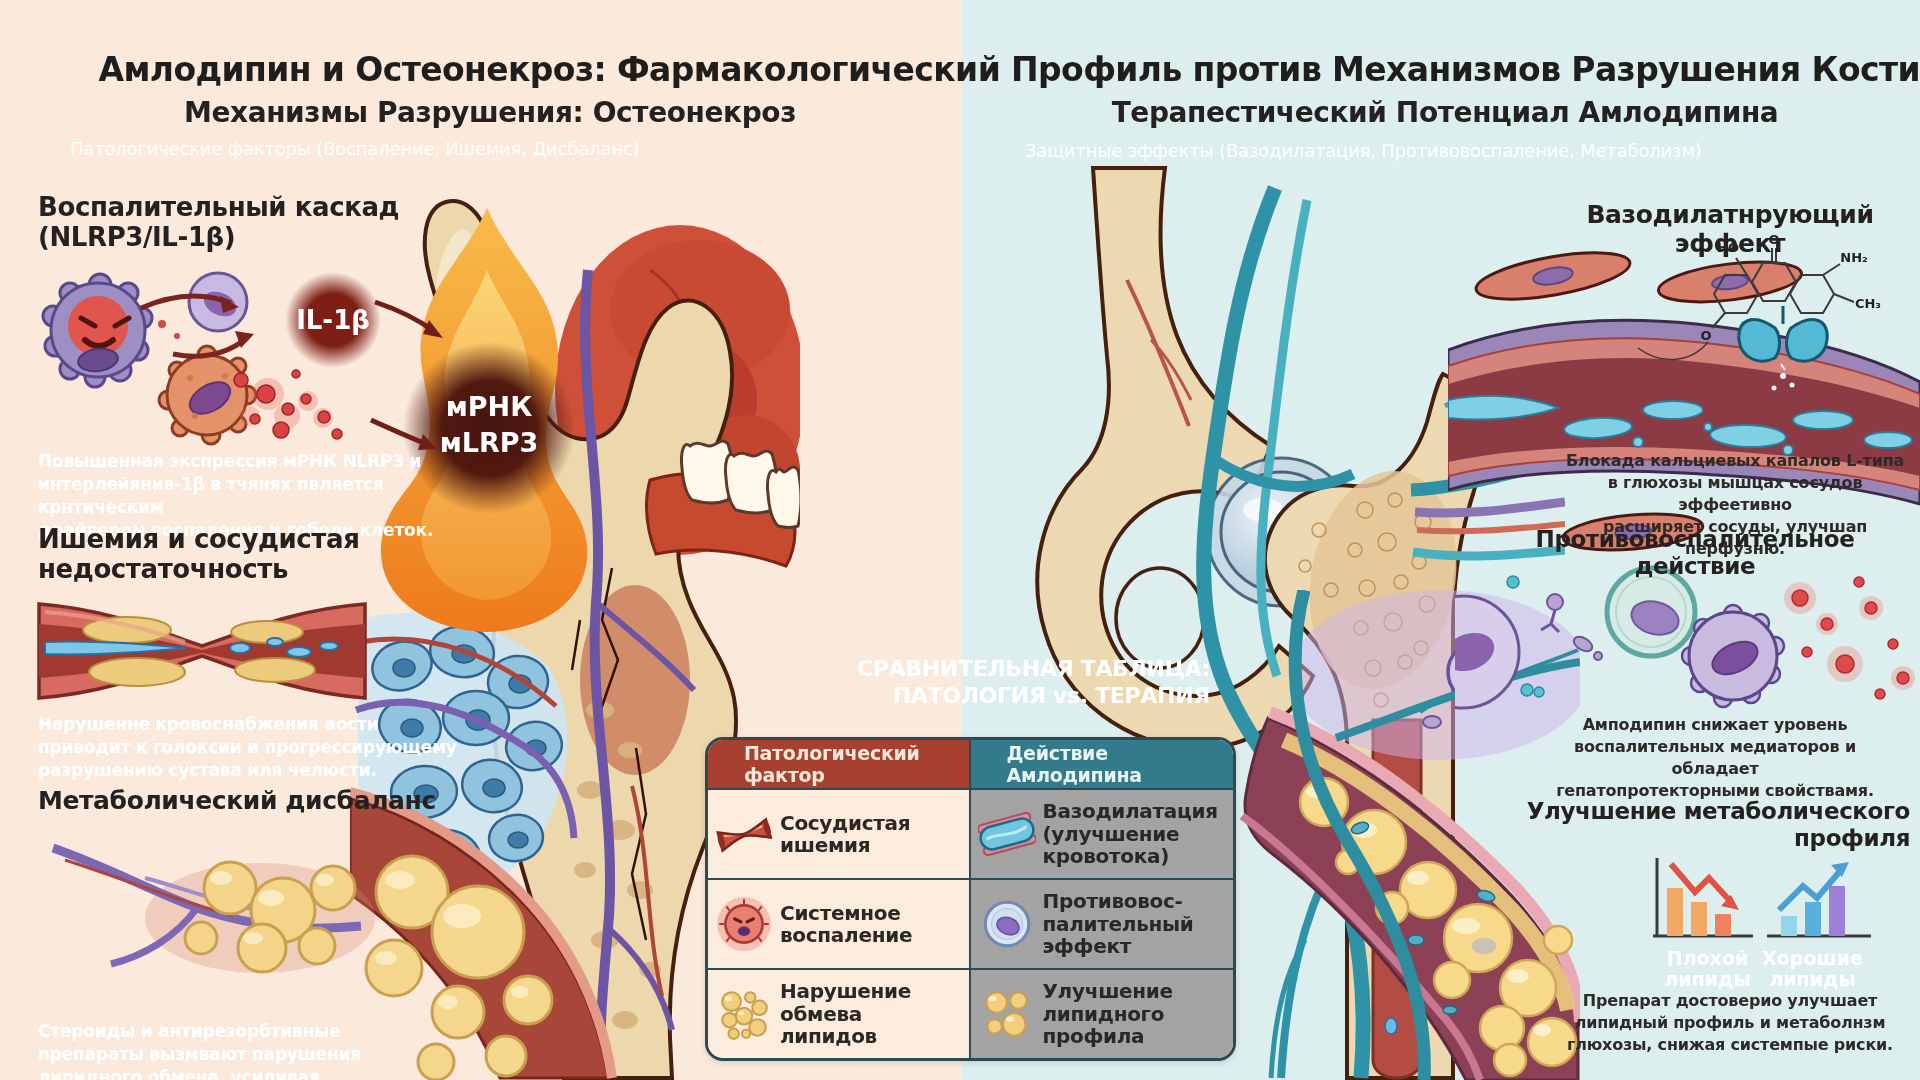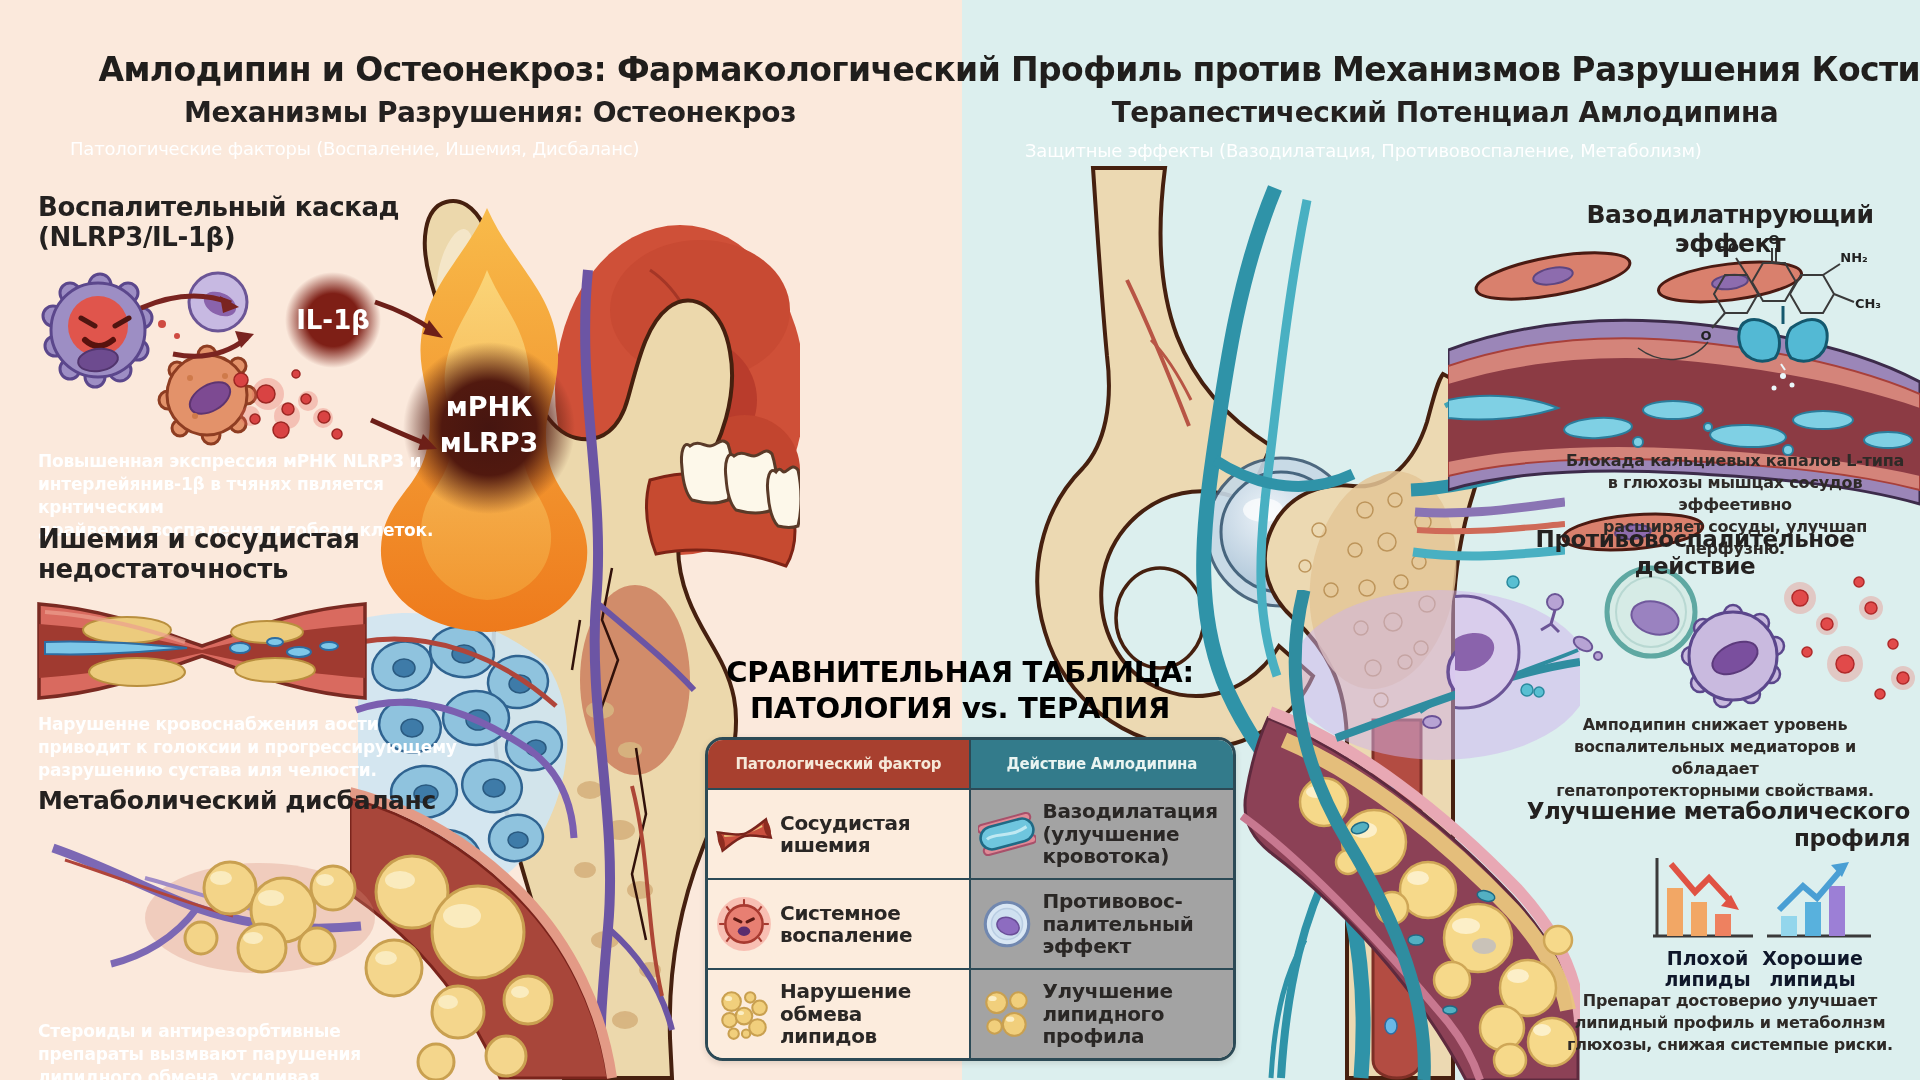--- a/index.html
+++ b/index.html
@@ -10,34 +10,34 @@
   .bgL{left:0;top:0;width:962px;height:1080px;background:#fbe9dc;}
   .bgR{left:962px;top:0;width:958px;height:1080px;background:#dcefee;}
   .title{left:0;top:22px;width:1920px;text-align:right;font-size:33px;font-weight:700;
          letter-spacing:-0.6px;color:#201e1c;margin-top:28px;}
   .colHead{font-size:28px;font-weight:700;text-align:center;letter-spacing:-0.4px;color:#242120;}
   .colSub{font-size:18px;font-weight:400;text-align:left;color:#ffffff;letter-spacing:-0.2px;}
   .lHead{font-size:26px;font-weight:700;line-height:1.16;letter-spacing:-0.4px;color:#242120;}
   .lBody{font-size:17px;font-weight:700;line-height:1.36;letter-spacing:-0.2px;color:#ffffff;}
   .rHead{font-size:24px;font-weight:700;line-height:1.16;letter-spacing:-0.4px;color:#242120;text-align:center;}
   .rBody{font-size:16px;font-weight:700;line-height:1.38;letter-spacing:-0.2px;color:#2e2a27;text-align:center;}
-  .tblTitle{font-size:29px;font-weight:700;line-height:1.24;text-align:center;letter-spacing:-0.3px;color:#000000;}
+  .tblTitle{font-size:22px;font-weight:700;line-height:1.24;text-align:right;letter-spacing:-0.3px;color:#ffffff;}
   .tbl{left:705px;top:737px;width:525px;border:3px solid #2c4a56;border-radius:18px;
        overflow:hidden;z-index:6;background:#fcecdd;box-shadow:0 2px 6px rgba(60,40,30,.15);}
   .tRow{display:flex;}
   .tCell{width:50%;box-sizing:border-box;display:flex;align-items:center;}
-  .thCell{height:48px;justify-content:center;font-size:15px;font-weight:700;letter-spacing:-0.3px;}
+  .thCell{height:48px;justify-content:center;font-size:19px;font-weight:700;letter-spacing:-0.3px;padding-left:36px;}
   .thL{background:#a8402f;color:#f6e8d8;border-right:2.5px solid #2c4a56;}
   .thR{background:#337b8b;color:#e9f4f1;}
   .bRow{border-top:2.5px solid #2c4a56;height:88px;}
   .cL{background:#fcecdd;border-right:2.5px solid #2c4a56;}
   .cR{background:#a3a3a3;}
   .cIcon{flex:0 0 72px;display:flex;justify-content:center;}
   .cTxt{font-size:20px;font-weight:700;line-height:1.12;letter-spacing:-0.3px;color:#2a2725;}
-  .chartLbl{font-size:19px;font-weight:700;line-height:1.1;text-align:center;color:#0f172a;}
+  .chartLbl{font-size:19px;font-weight:700;line-height:1.1;text-align:center;color:#ffffff;}
   svg{display:block;}
   .z1{z-index:1;} .z2{z-index:2;} .z5{z-index:5;}
 </style>
 </head>
 <body>
 
 <div class="stage">
   <div class="abs bgL"></div>
   <div class="abs bgR"></div>
 

